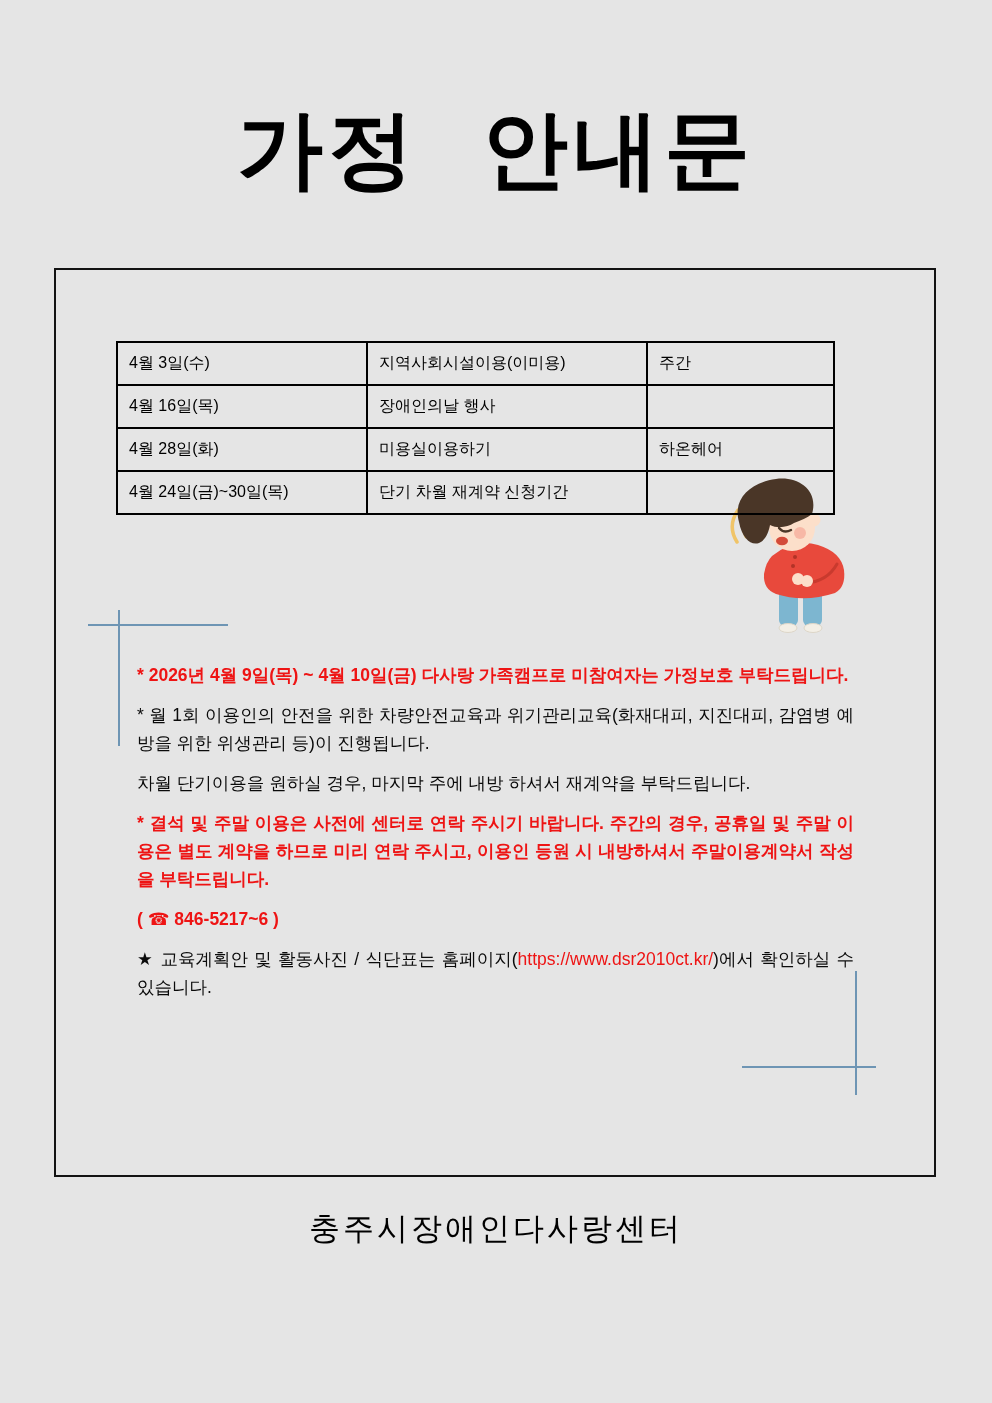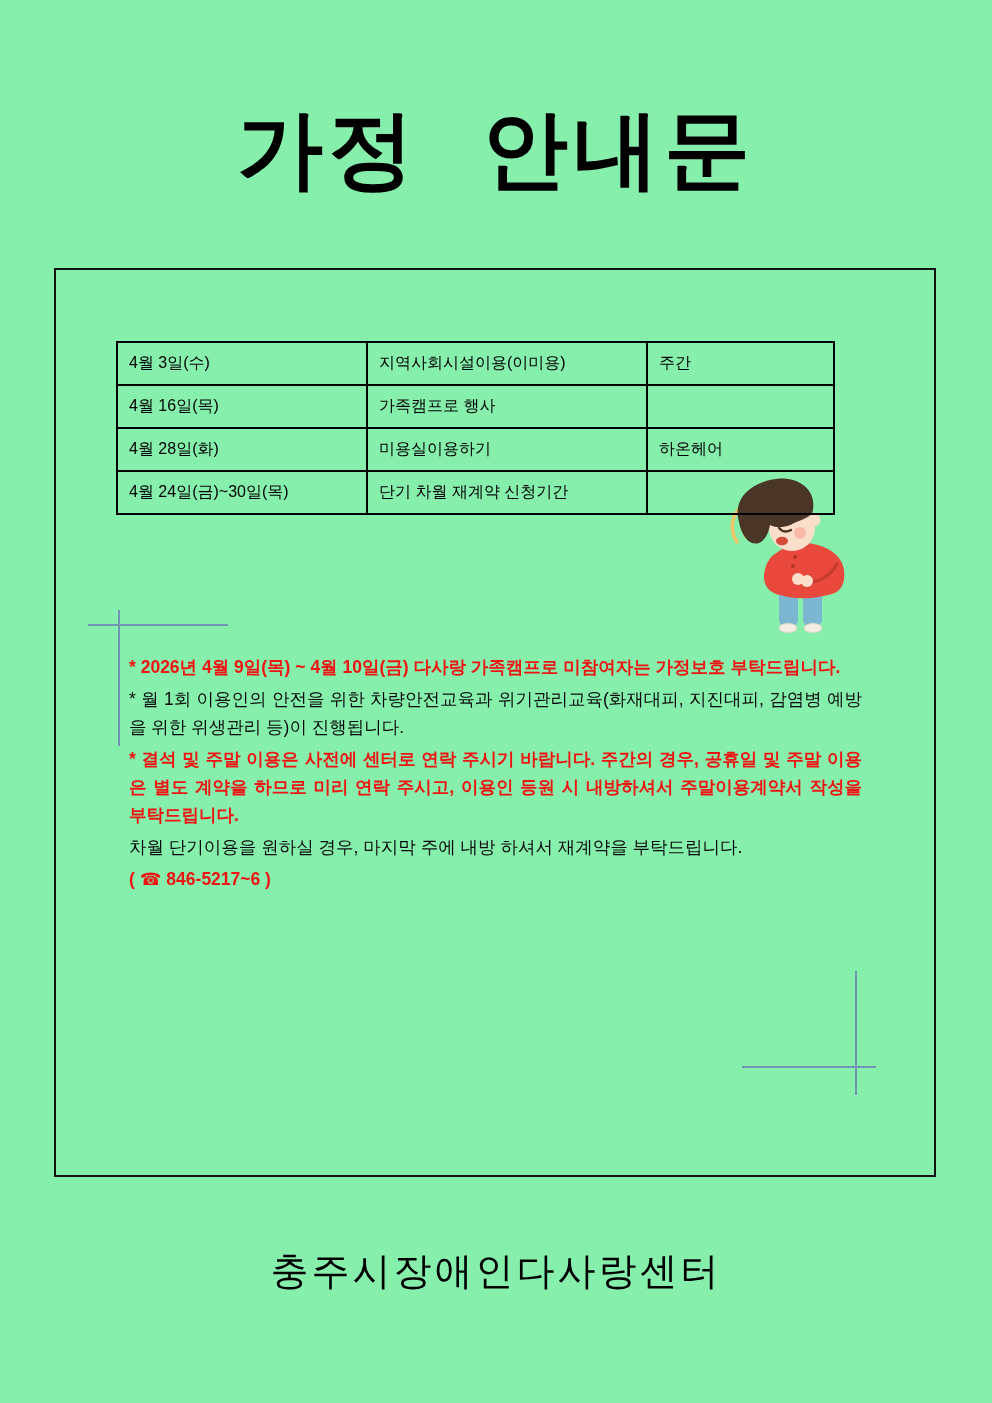--- a/index.html
+++ b/index.html
@@ -1,17 +1,17 @@
 <!DOCTYPE html>
 <html><head>
 <meta charset="utf-8">
 <style>
   html,body{margin:0;padding:0;background:#ffffff;}
   .page{
-    position:relative;width:992px;height:1403px;background:#86efac;
+    position:relative;width:992px;height:1403px;background:#e5e5e5;
     font-family:"Liberation Sans","DejaVu Sans",sans-serif;overflow:hidden;
   }
   .title{
     position:absolute;top:100px;left:0;width:100%;text-align:center;
     font-size:86px;font-weight:700;color:#000;letter-spacing:5px;word-spacing:34px;
     line-height:1.15;
   }
   .notice-box{
     position:absolute;left:54px;top:268px;width:878px;height:905px;
     border:2px solid #121212;background:transparent;
@@ -31,28 +31,28 @@
   .boy{position:absolute;left:716px;top:476px;width:150px;height:162px;z-index:1;}
   .guide{position:absolute;background:#6e95b4;z-index:0;}
   .g-tl-v{left:118px;top:610px;width:1.5px;height:136px;}
   .g-tl-h{left:88px;top:624px;width:140px;height:1.5px;}
   .g-br-v{left:855px;top:971px;width:1.5px;height:124px;}
   .g-br-h{left:742px;top:1066px;width:134px;height:1.5px;}
   .notes{
     position:absolute;left:125px;top:649px;width:741px;z-index:3;
     font-size:17.5px;line-height:28px;color:#0a0a0a;
   }
-  .note{margin:4px;text-align:justify;}
+  .note{margin:12px;text-align:justify;}
   .red{color:#ee1414;font-weight:600;}
   .black{color:#0a0a0a;font-weight:400;}
   .url{color:#ee1414;text-decoration:none;font-weight:400;cursor:pointer;}
   .footer{
     position:absolute;top:1208px;left:0;width:100%;text-align:center;
     font-family:"Liberation Serif","DejaVu Serif",serif;
-    font-size:38px;letter-spacing:3px;color:#000;margin-top:38px;
+    font-size:31px;letter-spacing:3px;color:#000;
   }
 </style>
 </head>
 <body>
 
 <div class="page">
 
   <div class="title">가정 안내문</div>
 
   <div class="guide g-tl-v"></div>
@@ -100,39 +100,42 @@
         <col class="col-note">
       </colgroup>
     <tbody>
     <tr>
       <td>4월 3일(수)</td>
       <td>지역사회시설이용(이미용)</td>
       <td>주간</td>
     </tr>
     <tr>
       <td>4월 16일(목)</td>
-      <td>가족캠프로 행사</td>
+      <td>장애인의날 행사</td>
       <td></td>
     </tr>
     <tr>
       <td>4월 28일(화)</td>
       <td>미용실이용하기</td>
       <td>하온헤어</td>
     </tr>
     <tr>
       <td>4월 24일(금)~30일(목)</td>
       <td>단기 차월 재계약 신청기간</td>
       <td></td>
     </tr>
   </tbody>
     </table>
 
   <div class="notes">
     <div class="note red">* 2026년 4월 9일(목) ~ 4월 10일(금) 다사랑 가족캠프로 미참여자는 가정보호 부탁드립니다.</div>
     <div class="note black">* 월 1회 이용인의 안전을 위한 차량안전교육과 위기관리교육(화재대피, 지진대피, 감염병 예방을 위한 위생관리 등)이 진행됩니다.</div>
+    <div class="note black">차월 단기이용을 원하실 경우, 마지막 주에 내방 하셔서 재계약을 부탁드립니다.</div>
     <div class="note red">* 결석 및 주말 이용은 사전에 센터로 연락 주시기 바랍니다. 주간의 경우, 공휴일 및 주말 이용은 별도 계약을 하므로 미리 연락 주시고, 이용인 등원 시 내방하셔서 주말이용계약서 작성을 부탁드립니다.</div>
-    <div class="note black">차월 단기이용을 원하실 경우, 마지막 주에 내방 하셔서 재계약을 부탁드립니다.</div>
     <div class="note red">( ☎ 846-5217~6 )</div>
+    <div class="note black">
+      <span>★ 교육계획안 및 활동사진 / 식단표는 홈페이지(</span><a class="url">https://www.dsr2010ct.kr/</a><span>)에서 확인하실 수 있습니다.</span>
+    </div>
   </div>
 
   <div class="footer">충주시장애인다사랑센터</div>
 
 </div>
 
 </body></html>

